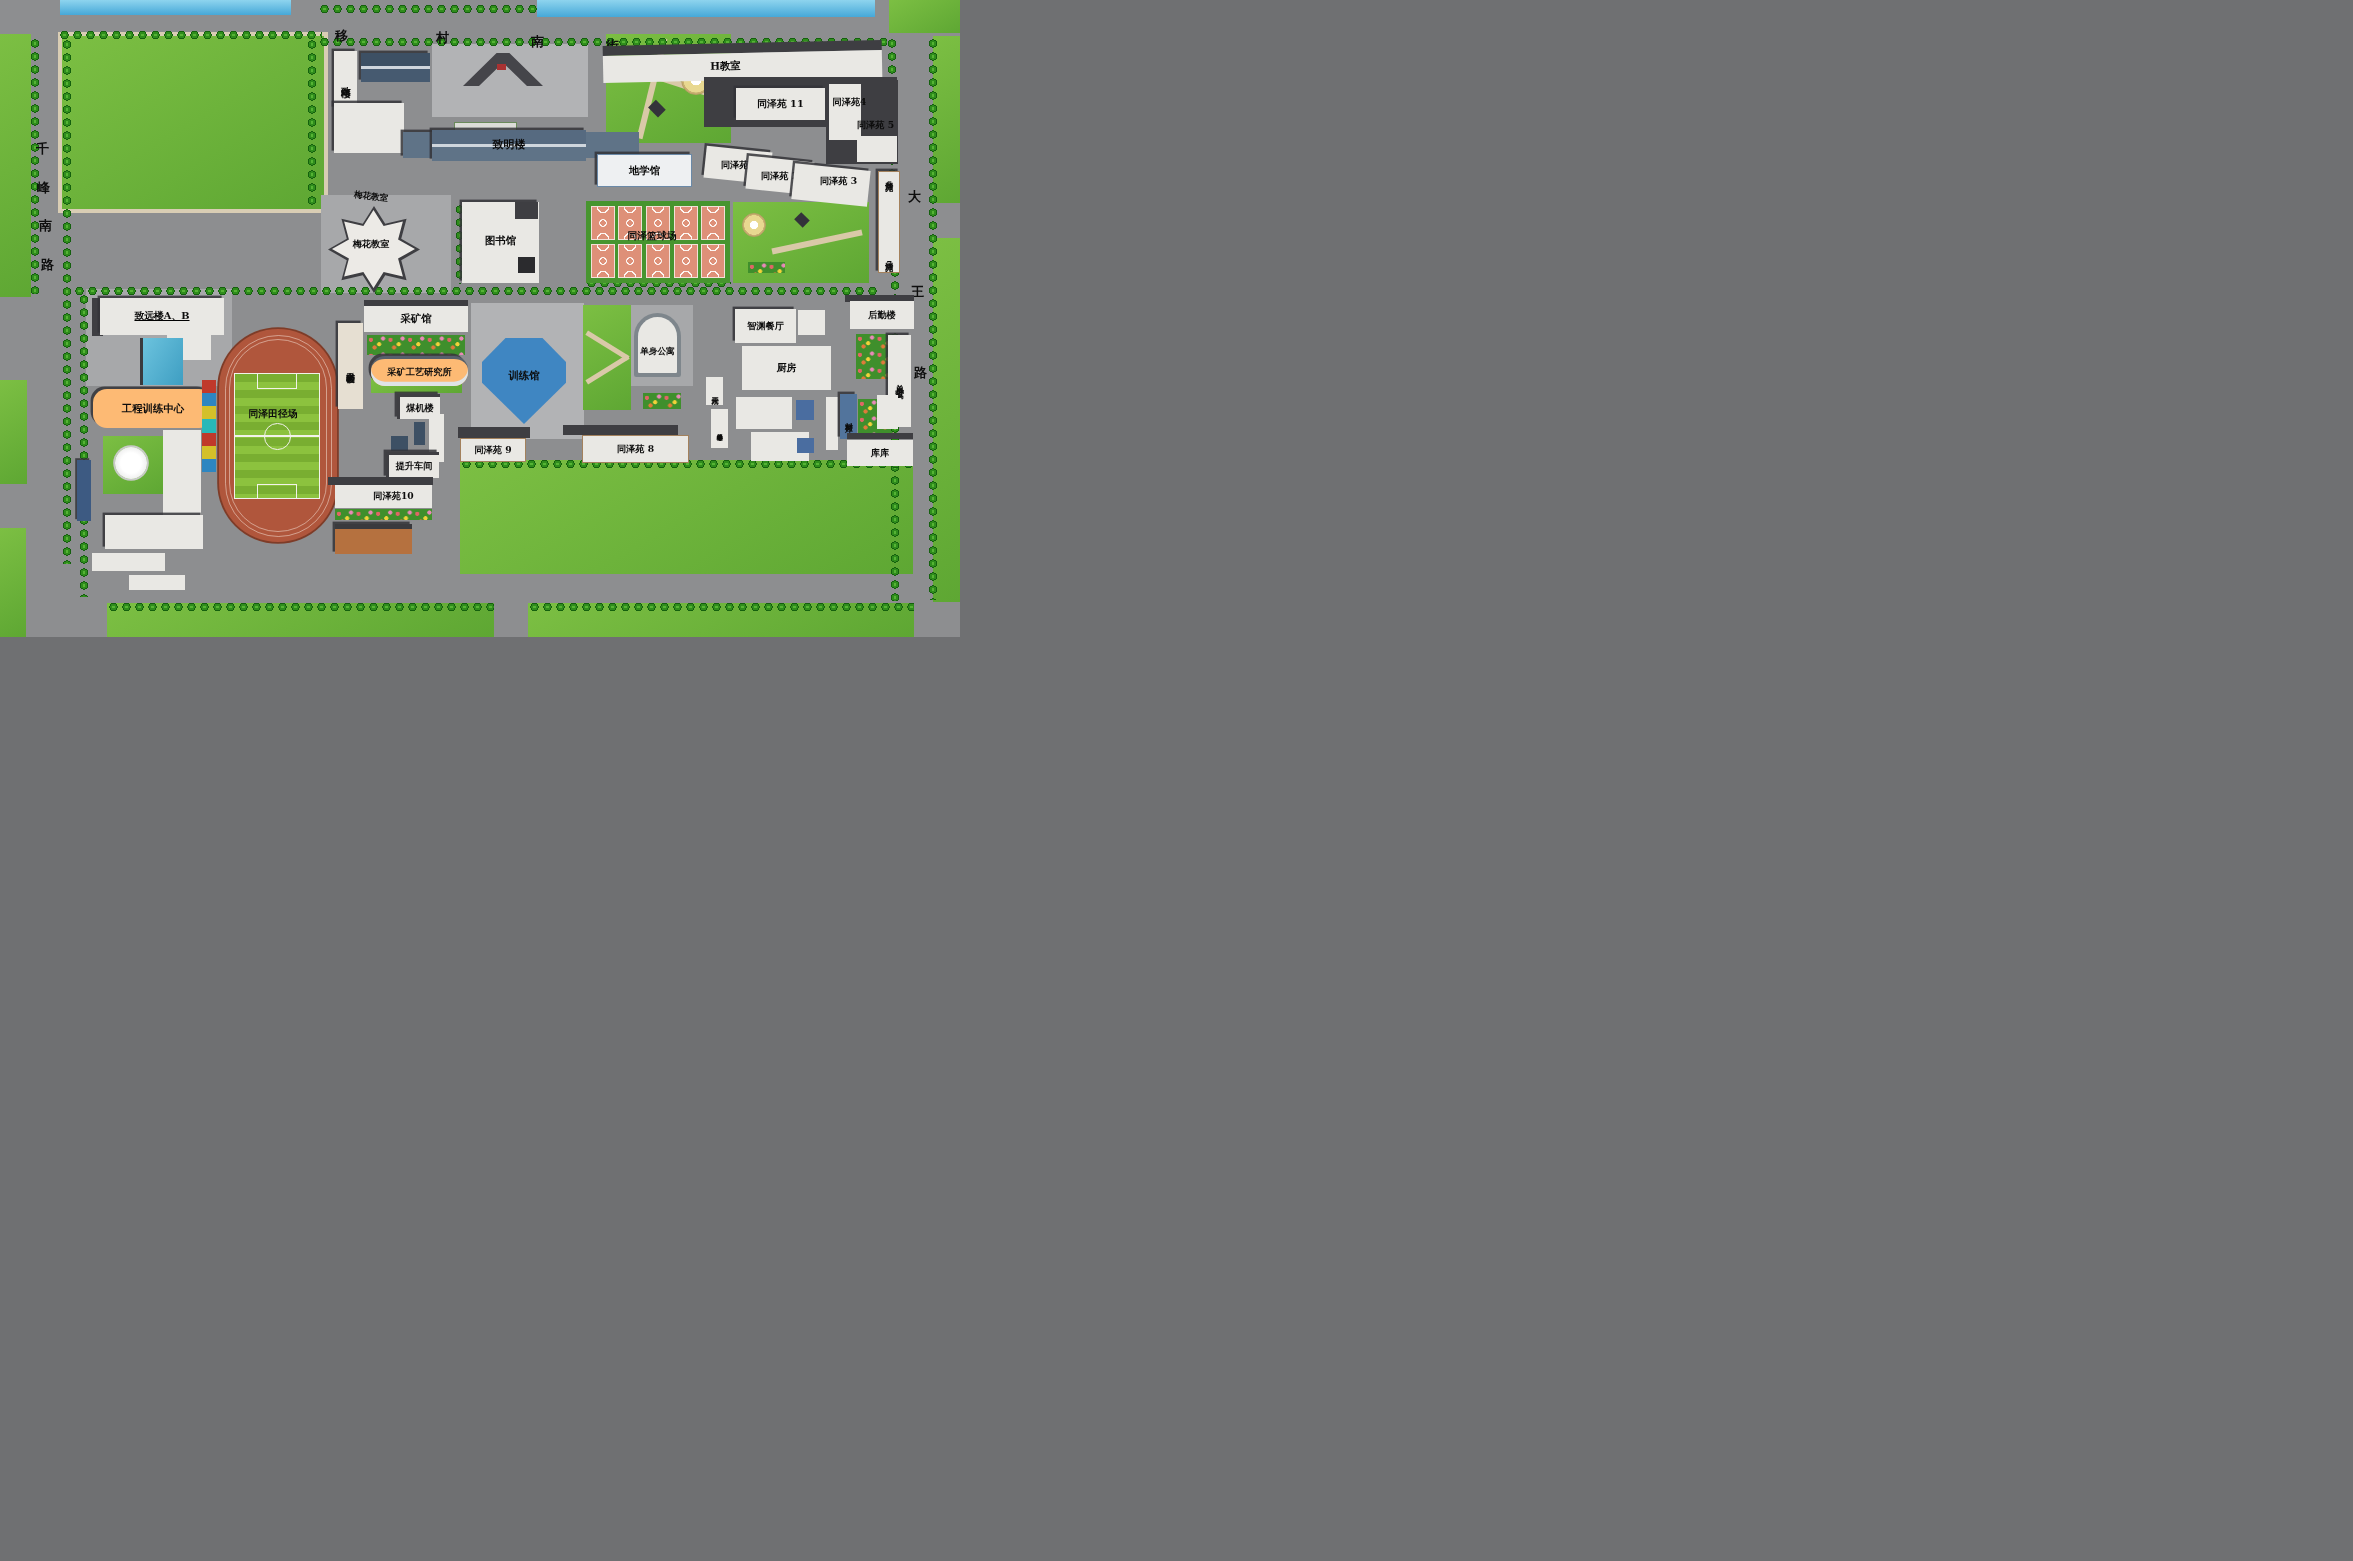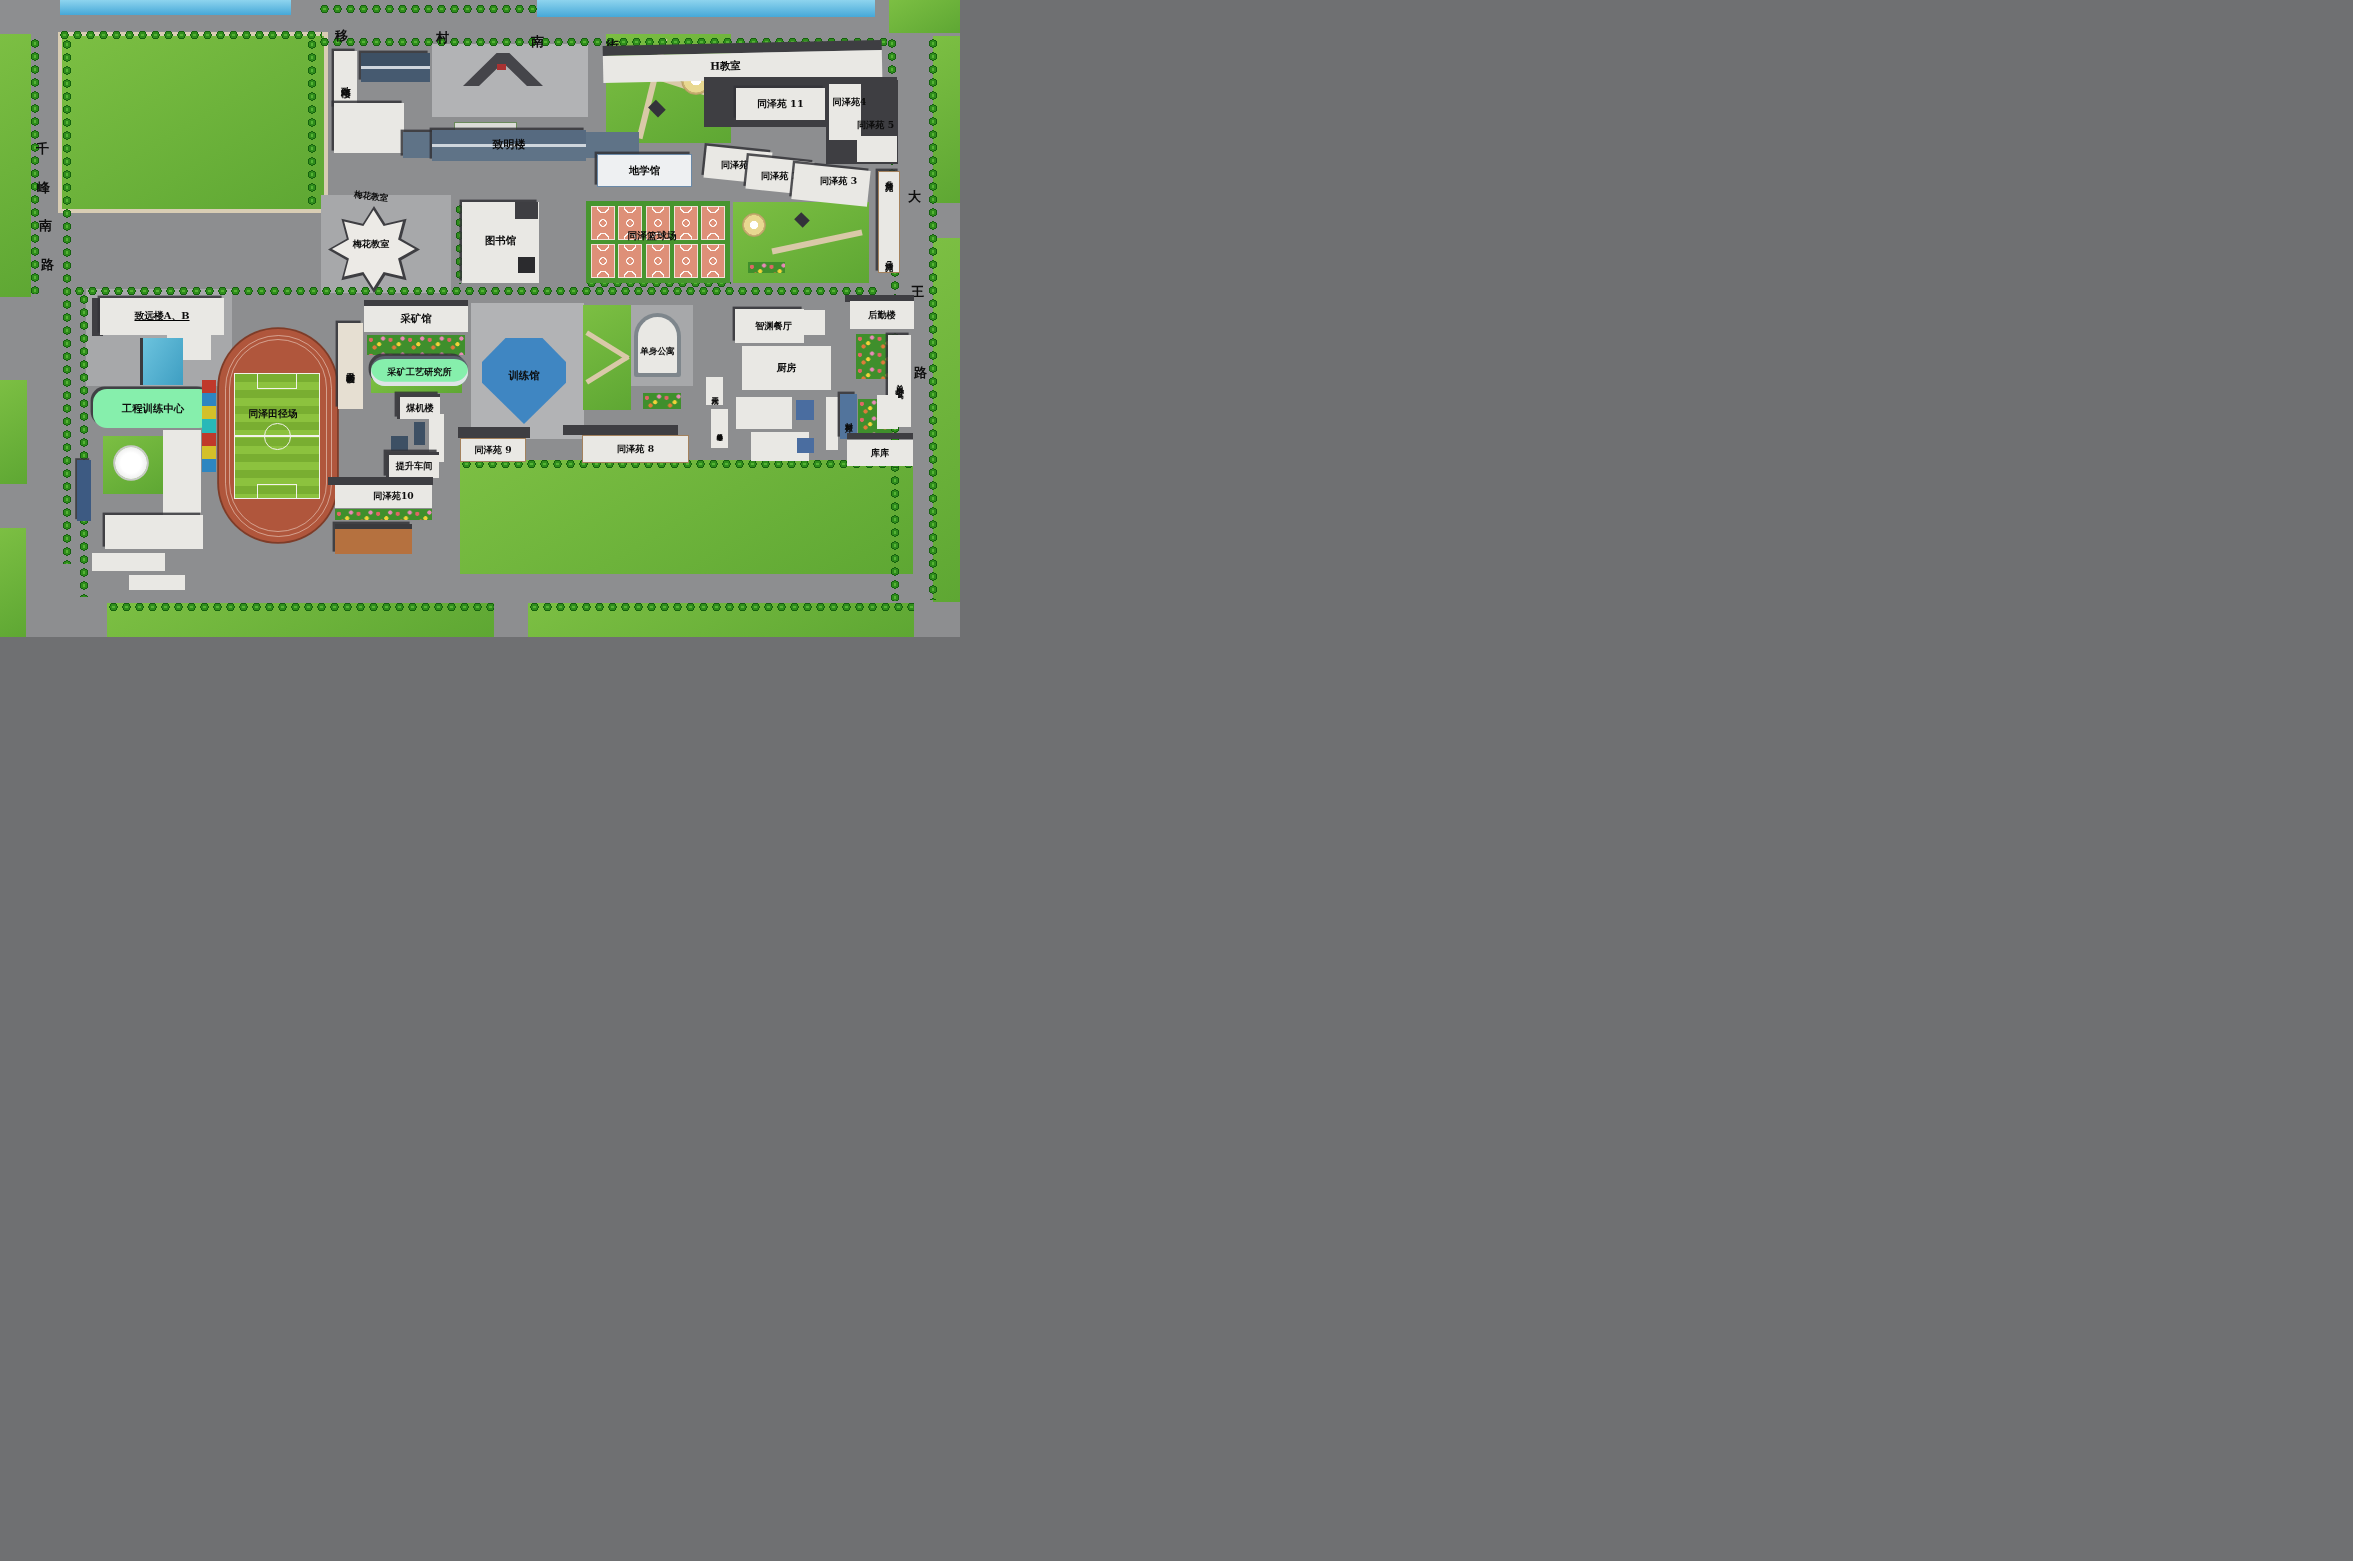--- a/index.html
+++ b/index.html
@@ -6,21 +6,21 @@
   .map{position:relative;width:960px;height:637px;background:#8d8e90;overflow:hidden;
        font-family:"DejaVu Serif","Liberation Serif",serif;}
   .abs{position:absolute;}
   .lawn{background:linear-gradient(150deg,#7cbf43,#5ea733);}
   .water{background:linear-gradient(#8ed4ee,#46a8d8);}
   .plaza{background:#a7a8aa;}
   .plaza2{background:#b2b3b5;}
   .walkpath{background:#d9c9a8;}
   .bld{background:#e9e8e4;box-shadow:-2.4px -2.4px 0 rgba(52,52,56,.85);}
   .flat{box-shadow:none;}
-  .blue{background:#86efac;border-radius:14px;}
+  .blue{background:#fdba74;border-radius:14px;}
   .navy{background:#3d5064;}
   .steel{background:#5f7387;}
   .shadowblk{background:#3e3e42;}
   .brown-frame{border:1.2px solid #a3815c;}
   .lbl{font-weight:700;color:#0c0c0c;text-align:center;line-height:1.12;
        font-family:"DejaVu Serif","Liberation Serif",serif;white-space:nowrap;}
   .vlbl{writing-mode:vertical-rl;text-orientation:upright;letter-spacing:1.2px;white-space:normal;}
   .cc{display:flex;align-items:center;justify-content:center;}
   .streetchar{position:absolute;font-size:13px;font-weight:700;color:#0e0e0e;}
   .trees-h{height:12.2px;background-image:radial-gradient(circle at 50% 50%,#55b434 0 16%,#2f8d1c 16% 37%,#14600e 37% 46%,transparent 47%);
@@ -285,21 +285,21 @@
   <div class="abs shadowblk" style="left:328px;top:477px;width:105px;height:8px;"></div>
   <div class="abs bld cc flat" style="left:335px;top:485px;width:97px;height:23px;">
     <span class="lbl" style="font-size:9.2px;margin-left:20px;">同泽苑10</span>
   </div>
   <div class="abs" style="left:335px;top:524px;width:77px;height:24.5px;background:#b5713f;border-top:5.5px solid #3a3a3e;box-shadow:-2.4px -2.4px 0 rgba(52,52,56,.85);"></div>
 
   <div class="abs horseshoe-out" style="left:634px;top:313px;width:47px;height:64px;">
     <div class="horseshoe-in"></div>
     <span class="lbl abs" style="left:2.4px;top:34px;width:42px;font-size:8.6px;">单身公寓</span>
   </div>
-  <div class="abs bld cc" style="left:735px;top:309px;width:61px;height:34px;padding-left:8px;">
+  <div class="abs bld cc" style="left:735px;top:309px;width:61px;height:34px;">
     <span class="lbl" style="font-size:9.2px;">智渊餐厅</span>
   </div>
   <div class="abs bld flat" style="left:798px;top:310px;width:27px;height:24.5px;"></div>
   <div class="abs bld cc flat" style="left:742px;top:346px;width:89px;height:44px;">
     <span class="lbl" style="font-size:9.8px;">厨房</span>
   </div>
   <div class="abs bld cc flat" style="left:706px;top:377px;width:17px;height:28px;">
     <span class="lbl vlbl" style="font-size:7.3px;letter-spacing:0;">开水间</span>
   </div>
   <div class="abs bld cc flat" style="left:711px;top:409px;width:17px;height:39px;">

